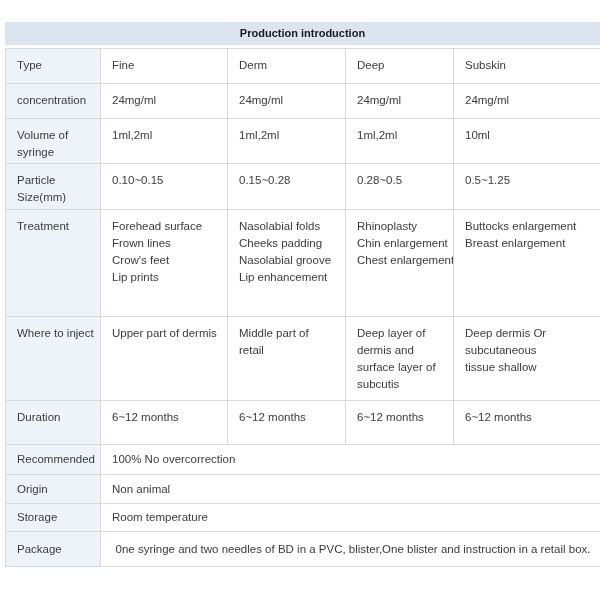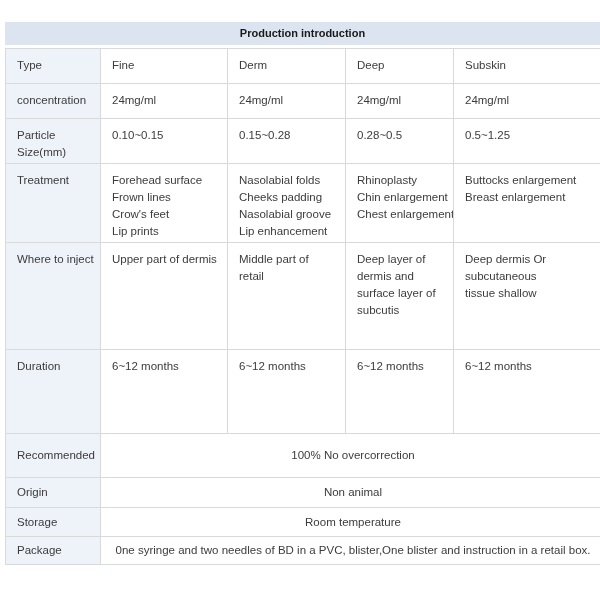--- a/index.html
+++ b/index.html
@@ -44,21 +44,21 @@
     overflow: hidden;
   }
   table.grid th.label-cell {
     background: var(--label-bg, #eef2f9);
   }
   table.grid tr.span-row th, table.grid tr.span-row td {
     vertical-align: middle;
     padding-top: 2px;
     padding-bottom: 2px;
   }
-  td.span-cell.center { text-align: center; }
+  td.span-cell.center { }
   td.span-cell.left   { text-align: center; white-space: nowrap; }
   .cell-line { white-space: nowrap; }
   
   tbody tr:nth-child(1)  { height: 35px; }
   tbody tr:nth-child(2)  { height: 35px; }
   tbody tr:nth-child(3)  { height: 44px; }
   tbody tr:nth-child(4)  { height: 46px; }
   tbody tr:nth-child(5)  { height: 107px; }
   tbody tr:nth-child(6)  { height: 84px; }
   tbody tr:nth-child(7)  { height: 44px; }
@@ -110,20 +110,38 @@
           </td>
           <td>
             <div class="cell-line">24mg/ml</div>
           </td>
           <td>
             <div class="cell-line">24mg/ml</div>
           </td>
         </tr>
         <tr>
           <th class="label-cell">
+            <div class="cell-line">Volume of</div>
+            <div class="cell-line">syringe</div>
+          </th>
+          <td>
+            <div class="cell-line">1ml,2ml</div>
+          </td>
+          <td>
+            <div class="cell-line">1ml,2ml</div>
+          </td>
+          <td>
+            <div class="cell-line">1ml,2ml</div>
+          </td>
+          <td>
+            <div class="cell-line">10ml</div>
+          </td>
+        </tr>
+        <tr>
+          <th class="label-cell">
             <div class="cell-line">Particle</div>
             <div class="cell-line">Size(mm)</div>
           </th>
           <td>
             <div class="cell-line">0.10~0.15</div>
           </td>
           <td>
             <div class="cell-line">0.15~0.28</div>
           </td>
           <td>

